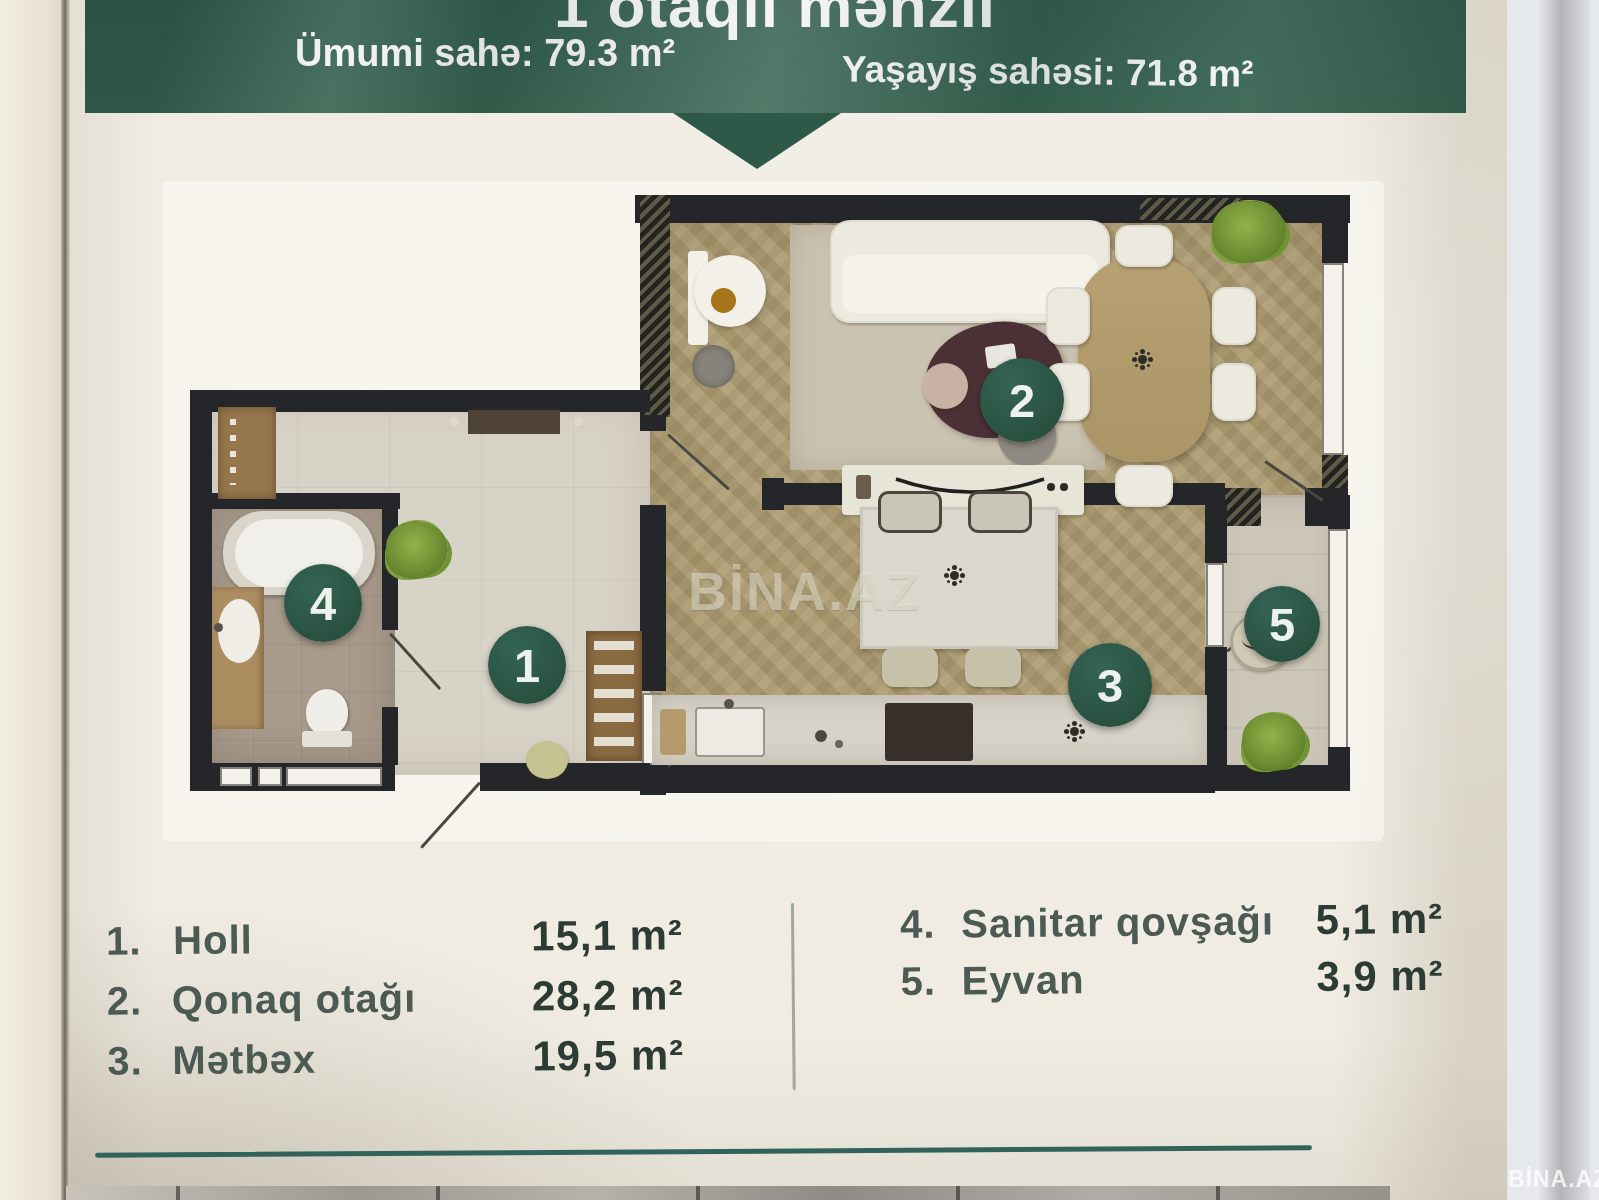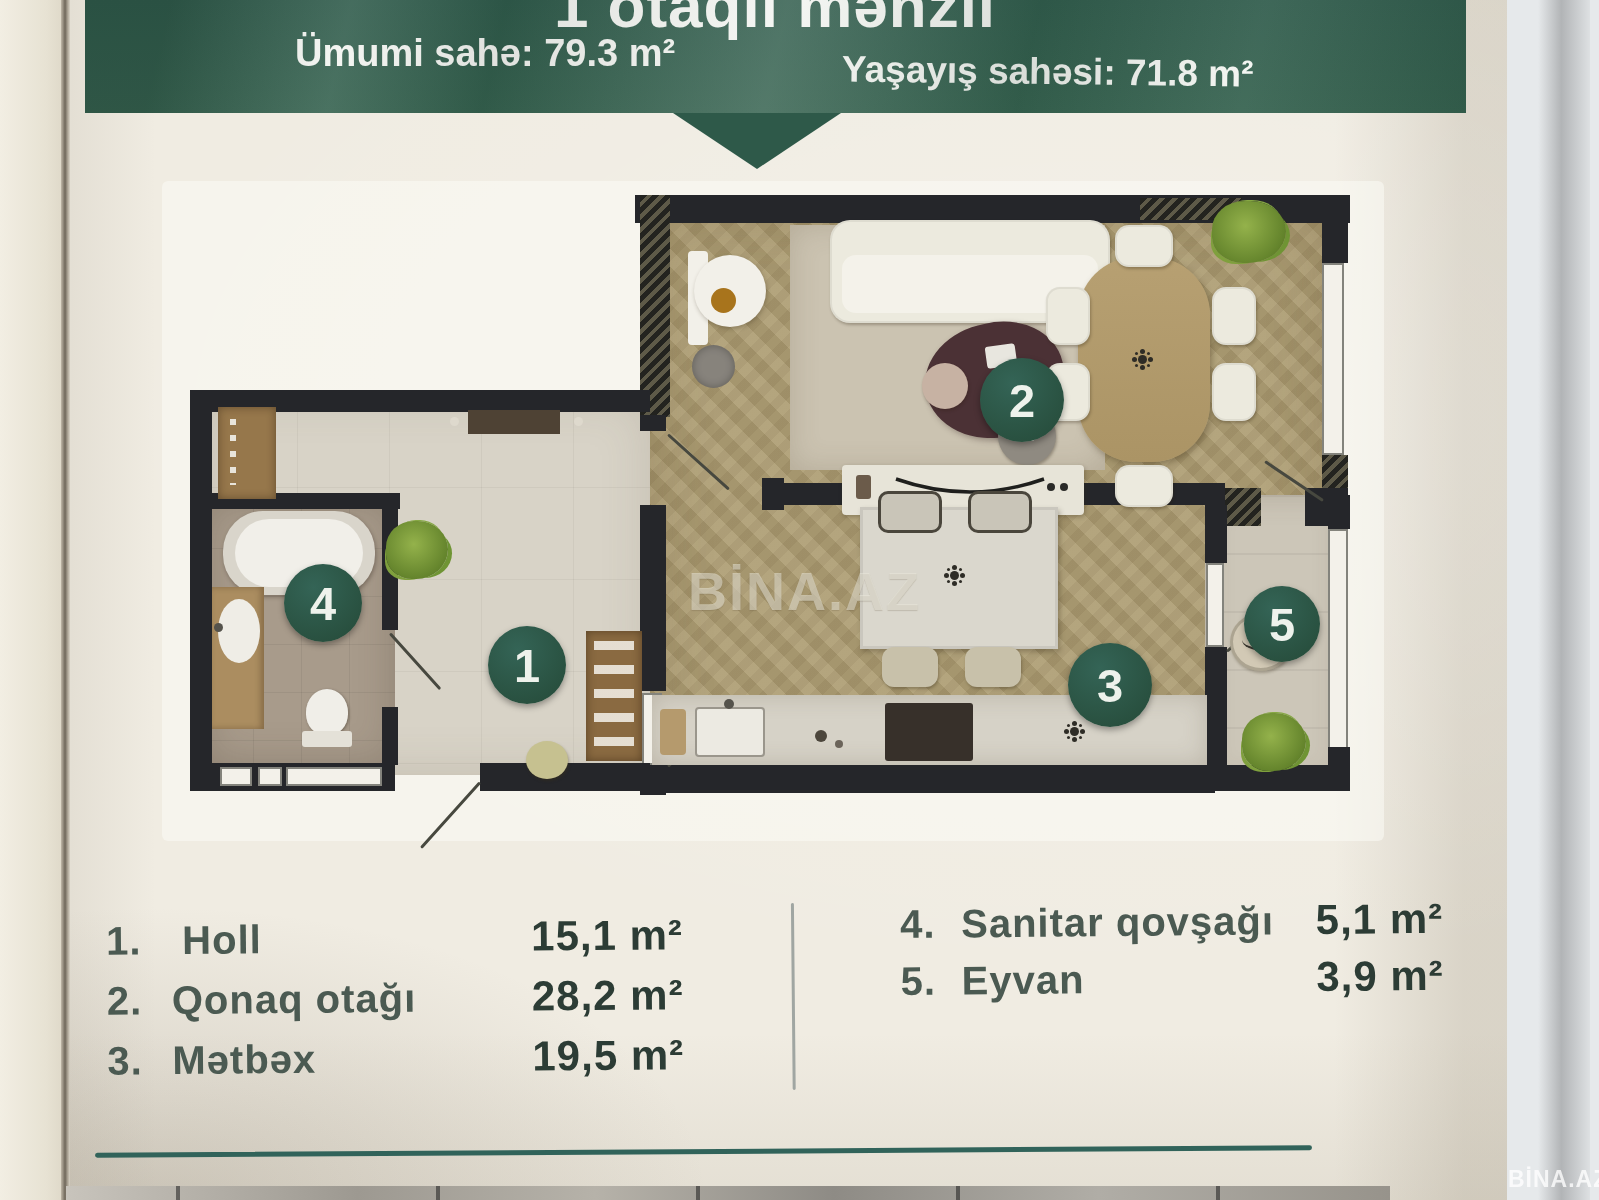--- a/index.html
+++ b/index.html
@@ -196,21 +196,21 @@
   <div class="marker" style="left:94px;top:369px;width:78px;height:78px">4</div>
   <div class="marker" style="left:1054px;top:391px;width:76px;height:76px">5</div>
 </div>
 
 <div class="wm-center">BİNA.AZ</div>
 
 <div class="legend">
   <div class="ldivider"></div>
   <div class="lrow" style="left:103px;top:912px">
     <span class="lnum" style="left:0">1.</span>
-    <span class="lname" style="left:76px">Holl</span>
+    <span class="lname" style="left:67px">Holl</span>
     <span class="larea" style="left:425px">15,1 m²</span>
   </div>
   <div class="lrow" style="left:103px;top:972px">
     <span class="lnum" style="left:0">2.</span>
     <span class="lname" style="left:65px">Qonaq otağı</span>
     <span class="larea" style="left:425px">28,2 m²</span>
   </div>
   <div class="lrow" style="left:103px;top:1032px">
     <span class="lnum" style="left:0">3.</span>
     <span class="lname" style="left:65px">Mətbəx</span>

